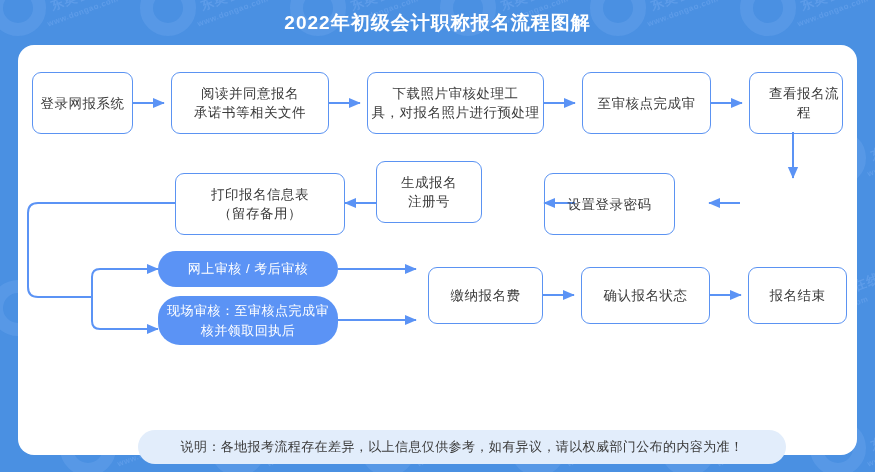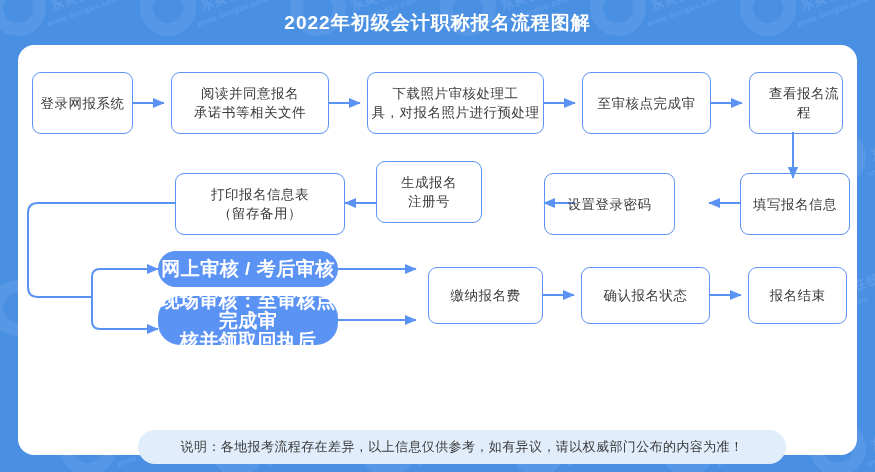--- a/index.html
+++ b/index.html
@@ -87,30 +87,29 @@
     text-align: center;
     z-index: 6;
     white-space: pre-line;
     letter-spacing: .5px;
   }
   .pill {
     position: absolute;
     border-radius: 22px;
     background: #5b93f5;
     color: #ffffff;
-    font-size: 19px;
+    font-size: 13px;
     line-height: 20px;
     display: flex;
     align-items: center;
     justify-content: center;
     text-align: center;
     z-index: 6;
     white-space: pre-line;
     letter-spacing: .5px;
-    font-weight: bold;
   }
   #note {
     position: absolute;
     left: 120px; top: 385px;
     width: 648px; height: 34px;
     border-radius: 17px;
     background: #e2edfb;
     color: #3a3a3a;
     font-size: 13px;
     display: flex; align-items: center; justify-content: center;
@@ -260,23 +259,20 @@
         <span>打印报名信息表
 （留存备用）</span>
       </div>
       <div class="node" style="left:358px; top:116px; width:106px; height:62px;">
         <span>生成报名
 注册号</span>
       </div>
       <div class="node" style="left:526px; top:128px; width:131px; height:62px;">
         <span>设置登录密码</span>
       </div>
-      <div class="node" style="left:722px; top:128px; width:110px; height:62px;">
-        <span>填写报名信息</span>
-      </div>
 
       <div class="pill" style="left:140px; top:206px; width:180px; height:36px;">
         <span>网上审核 / 考后审核</span>
       </div>
       <div class="pill" style="left:140px; top:251px; width:180px; height:49px;">
         <span>现场审核：至审核点完成审
 核并领取回执后</span>
       </div>
 
       <div class="node" style="left:410px; top:222px; width:115px; height:57px;">

